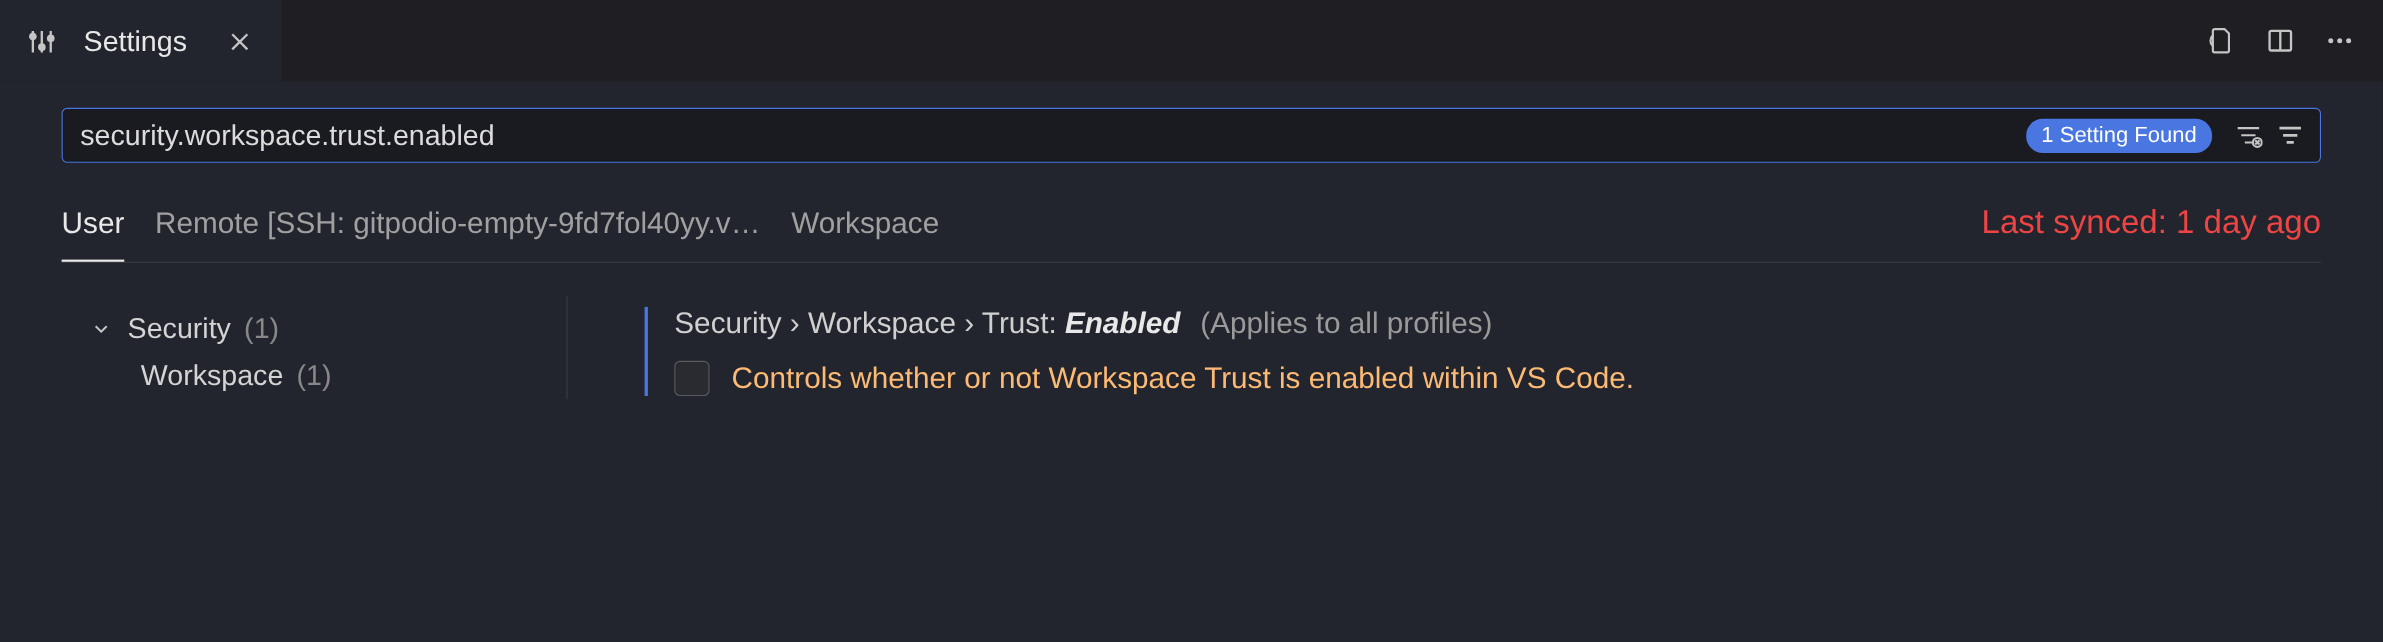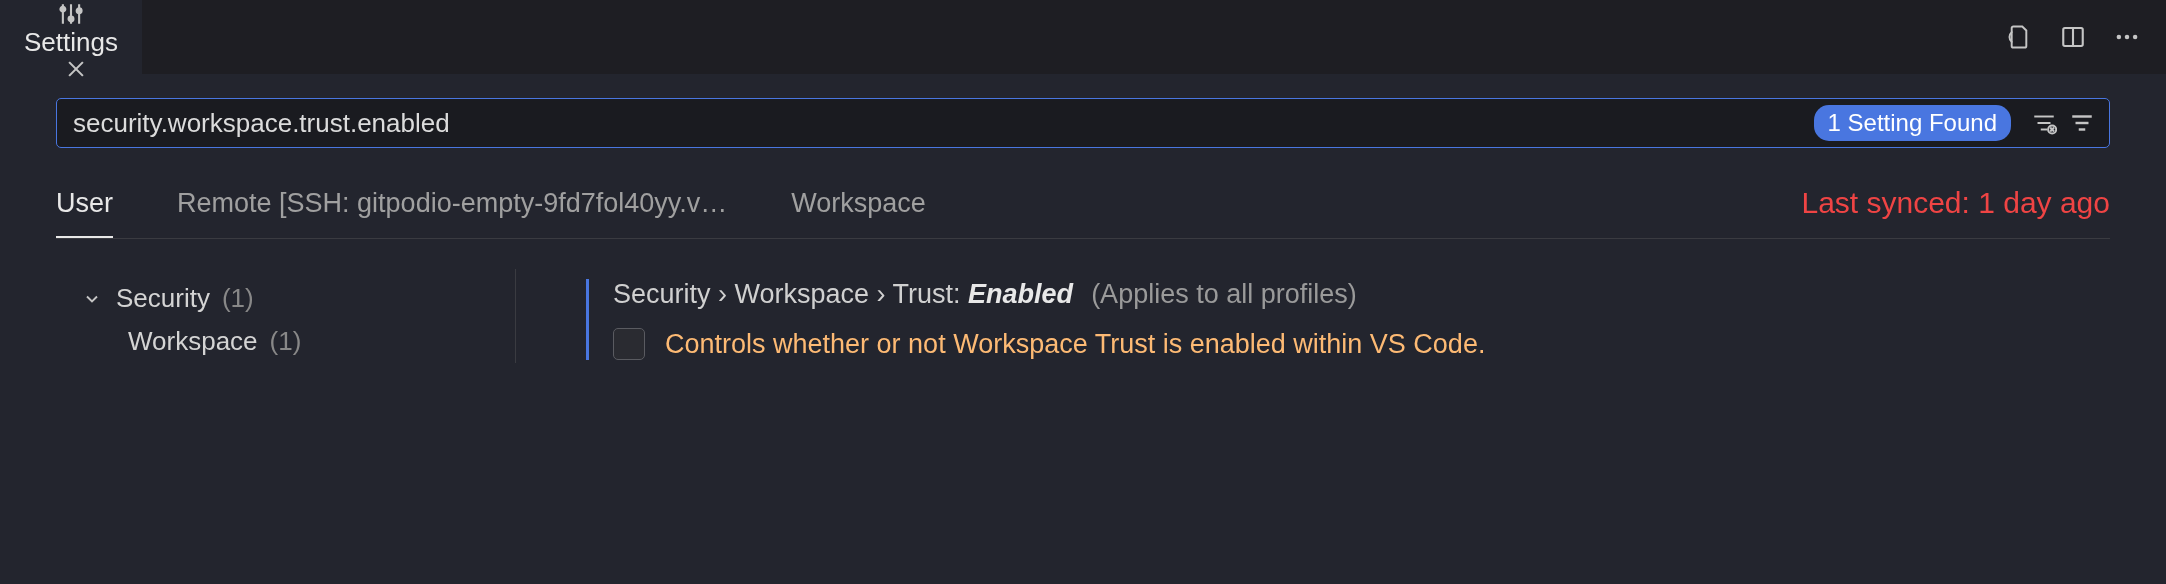--- a/index.html
+++ b/index.html
@@ -23,26 +23,25 @@
       background: #1e1e23;
     }
     .tab-left {
       display: flex;
       align-items: center;
       height: 100%;
     }
     .tab {
       display: flex;
       align-items: center;
-      gap: 0;
+      gap: 24px;
       padding: 0 24px;
       background: #23252e;
       height: 100%;
       border-top: 1px solid transparent;
-      flex-direction: column;
     }
     .tab-title {
       font-size: 26px;
       color: #e8e8e8;
       font-weight: 400;
     }
     .settings-icon {
       width: 28px;
       height: 28px;
       display: flex;
@@ -98,21 +97,21 @@
       height: 100%;
       font-family: inherit;
       caret-color: #aeafad;
     }
     .search-input::placeholder {
       color: #7a7a7a;
     }
     .settings-found {
       background: #4976e0;
       color: #ffffff;
-      font-size: 24px;
+      font-size: 20px;
       padding: 4px 14px;
       border-radius: 15px;
       margin-right: 12px;
     }
     .search-action-icon {
       width: 34px;
       height: 34px;
       display: flex;
       align-items: center;
       justify-content: center;
@@ -123,21 +122,21 @@
     .scope-row {
       display: flex;
       align-items: center;
       justify-content: space-between;
       margin-top: 38px;
       border-bottom: 1px solid #3a3b41;
       padding-bottom: 0;
     }
     .scope-tabs {
       display: flex;
-      gap: 64px;
+      gap: 28px;
       justify-content: space-between;
     }
     .scope-tab {
       font-size: 27px;
       color: #a0a0a0;
       padding-bottom: 18px;
       cursor: pointer;
       position: relative;
     }
     .scope-tab.active {

